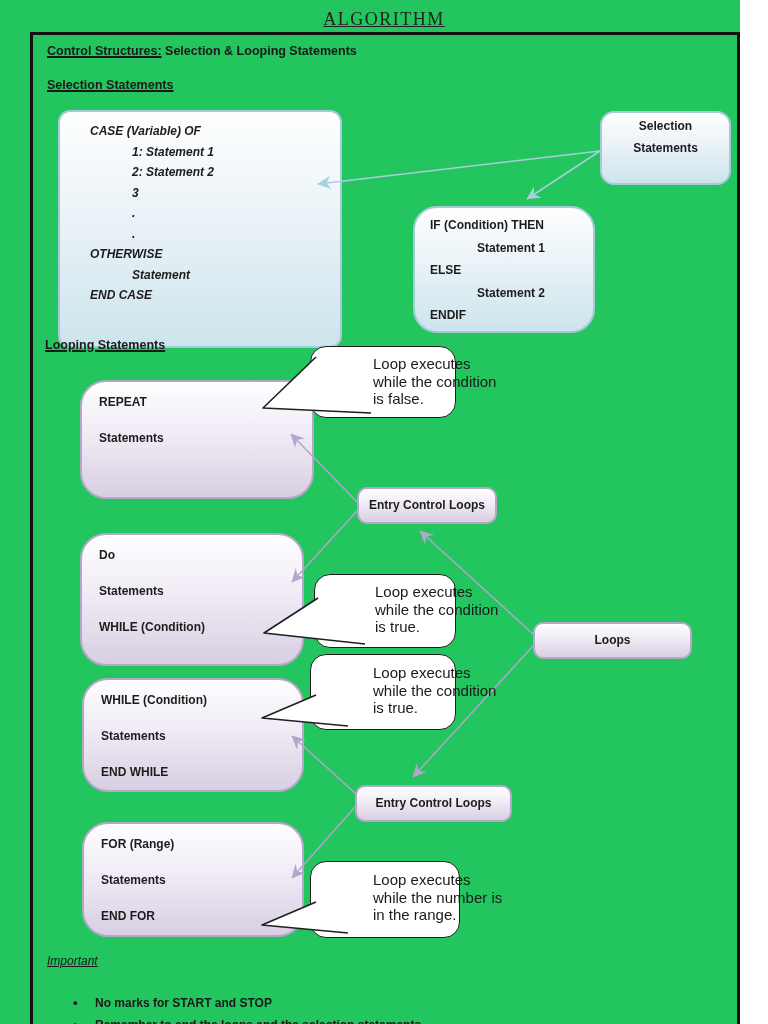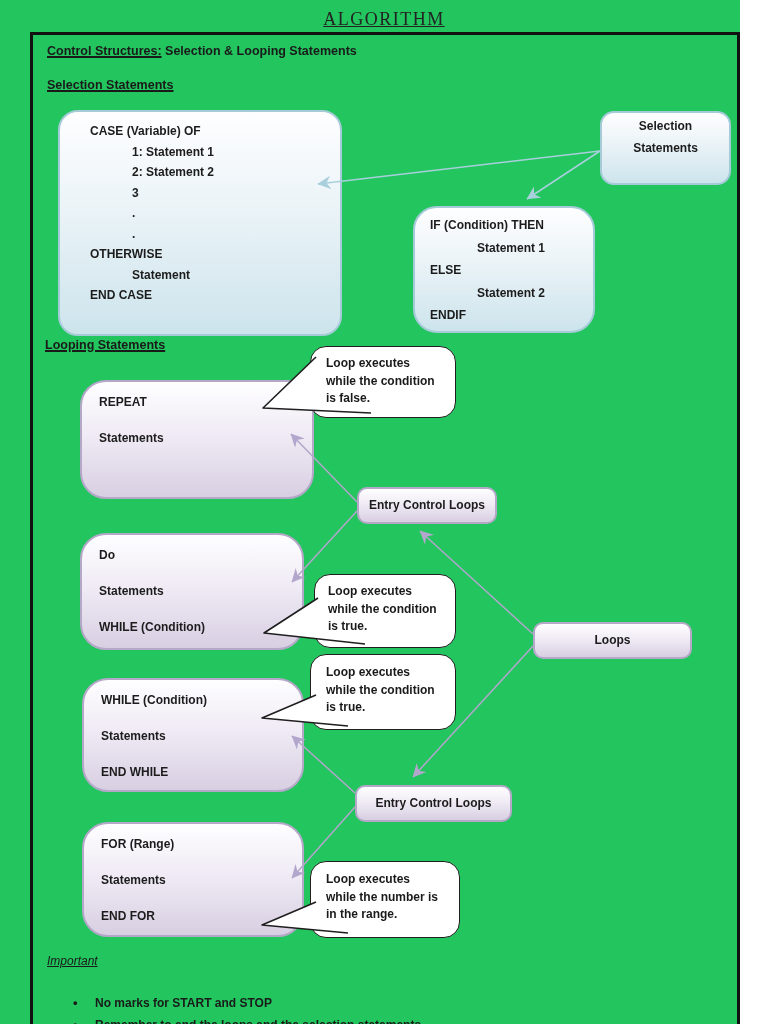--- a/index.html
+++ b/index.html
@@ -25,42 +25,42 @@
   .lh20 .cline { line-height:20.5px; }
   .lh22 .cline { line-height:22.5px; }
   .lh36 .cline { line-height:36px; }
   .ind42 { padding-left:42px; }
   .ind47 { padding-left:47px; }
   .labelbox {
     font-weight:bold; font-size:12px; text-align:center; border-radius:10px;
     color:#1c1c1c;
   }
   .bubble { background:#ffffff; border:1.6px solid #1f1f1f; border-radius:16px; }
-  .bubble-text { font-weight:bold; font-size:12px; line-height:17.5px; color:#1a1a1a; white-space:nowrap; }
+  .bubble-text { font-weight:normal; font-size:15px; line-height:17.5px; color:#1a1a1a; white-space:nowrap;margin-left:47px; }
   .overlay { left:0; top:0; pointer-events:none; }
   .important-h { font-style:italic; font-size:12px; text-decoration:underline; }
   .bullet-dot { font-size:13px; font-weight:bold; }
   .bullet-text { font-weight:bold; font-size:12px; white-space:nowrap; }
 </style>
 </head>
 <body>
 
 <div class="page">
 
   <div class="abs doc-title">ALGORITHM</div>
 
   <div class="abs frame"></div>
 
   <div class="abs h-bold" style="left:47px; top:44px;">
     <span class="u">Control Structures:</span><span> Selection &amp; Looping Statements</span>
   </div>
 
   <div class="abs h-bold u" style="left:47px; top:78px;">Selection Statements</div>
 
-  <div class="abs codebox blue lh20" style="left:58px; top:110px; width:250px; height:213px; padding:9px 0 0 30px; border-radius:20px;">
+  <div class="abs codebox blue lh20" style="left:58px; top:110px; width:250px; height:213px; padding:9px 0 12px 30px; border-radius:12px;font-style:italic;">
     <div class="cline">CASE (Variable) OF</div>
     <div class="cline ind42">1: Statement 1</div>
     <div class="cline ind42">2: Statement 2</div>
     <div class="cline ind42">3</div>
     <div class="cline ind42">.</div>
     <div class="cline ind42">.</div>
     <div class="cline">OTHERWISE</div>
     <div class="cline ind42">Statement</div>
     <div class="cline">END CASE</div>
   </div>
@@ -78,21 +78,21 @@
     <div class="cline">ENDIF</div>
   </div>
 
   <div class="abs h-bold u" style="left:45px; top:338px;">Looping Statements</div>
 
   <div class="abs codebox purple lh36" style="left:80px; top:380px; width:201px; height:113px; padding:2px 12px 0 17px; border-radius:26px;">
     <div class="cline">REPEAT</div>
     <div class="cline">Statements</div>
   </div>
 
-  <div class="abs codebox purple lh36" style="left:80px; top:533px; width:203px; height:111px; padding:2px 0 0 17px; border-radius:26px;">
+  <div class="abs codebox purple lh36" style="left:80px; top:533px; width:203px; height:111px; padding:2px 0 16px 17px; border-radius:26px;">
     <div class="cline">Do</div>
     <div class="cline">Statements</div>
     <div class="cline">WHILE (Condition)</div>
   </div>
 
   <div class="abs codebox purple lh36" style="left:82px; top:678px; width:201px; height:108px; padding:2px 0 0 17px; border-radius:26px;">
     <div class="cline">WHILE (Condition)</div>
     <div class="cline">Statements</div>
     <div class="cline">END WHILE</div>
   </div>

